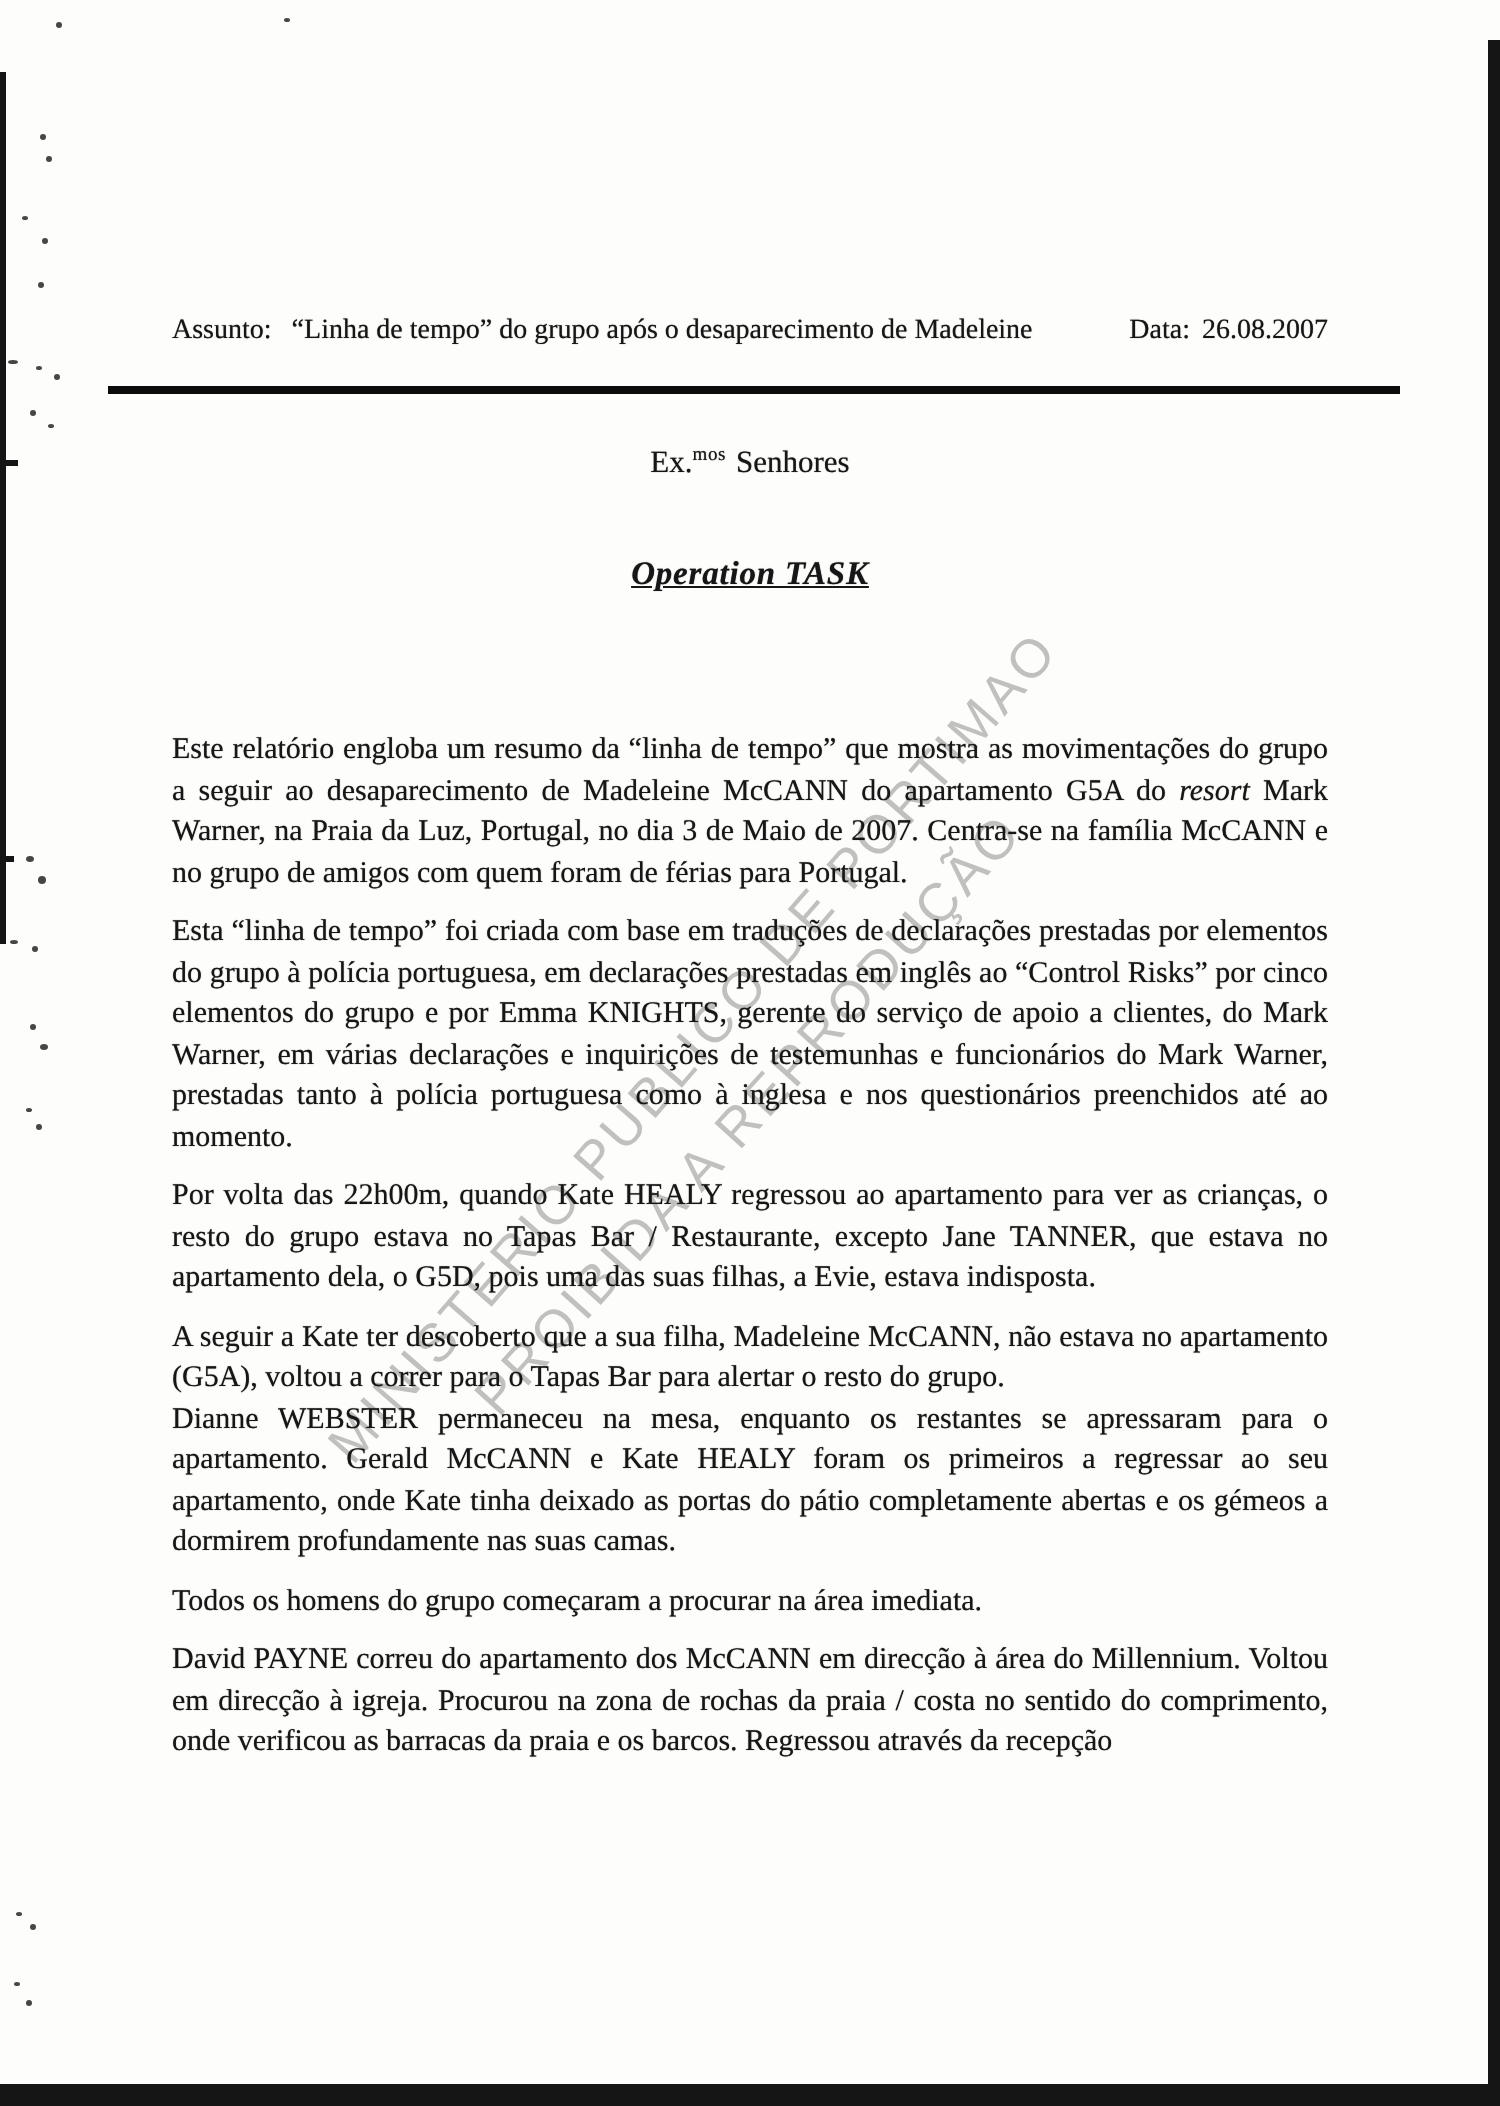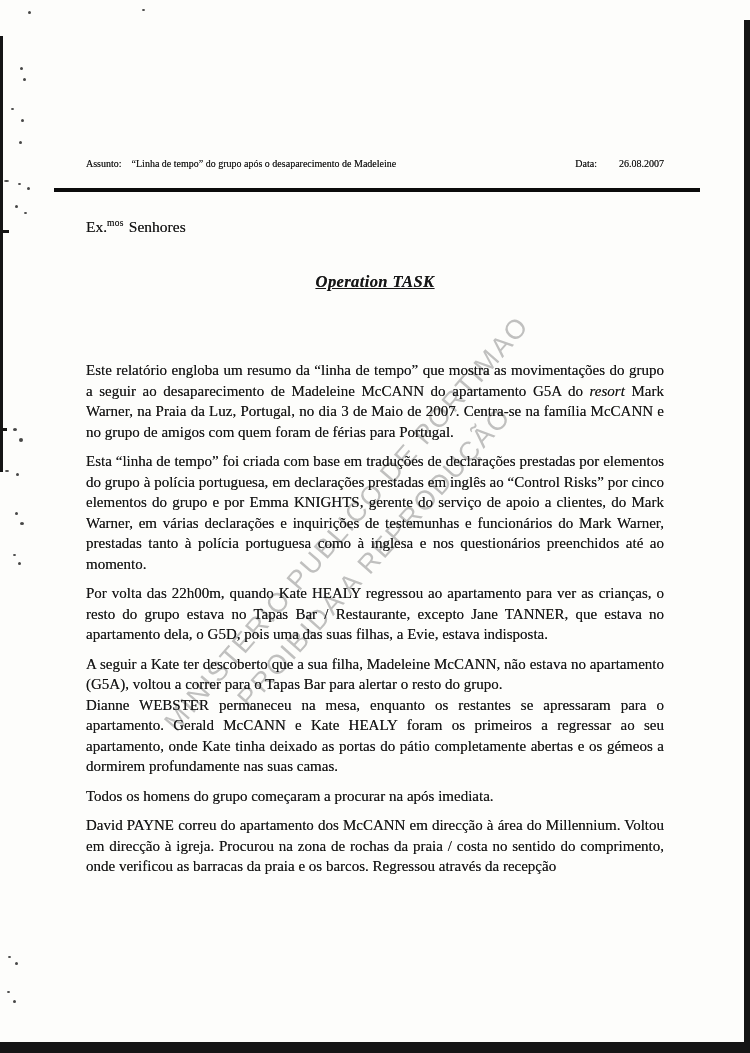--- a/index.html
+++ b/index.html
@@ -24,26 +24,26 @@
     color:var(--wm); opacity:.55; mix-blend-mode:multiply;
     transform-origin:0 50%; letter-spacing:2px; font-size:27px;
   }
   .wm1 { left:170px; top:712px; transform:rotate(-49deg); }
   .wm2 { left:243px; top:688px; transform:rotate(-48deg); }
   
   .content {
     position:absolute; left:86px; top:158px; width:578px;
     text-shadow:0 0 0.5px rgba(10,10,10,.65);
   }
-  .header-row { display:flex; justify-content:space-between; align-items:baseline; font-size:10px; }
+  .header-row { display:flex; justify-content:space-between; align-items:baseline; font-size:14px; }
   .subject .lbl { margin-right:10px; }
   .date { white-space:nowrap; margin-left:12px; }
-  .date .lbl { margin-right:22px;font-family:Liberation Serif, serif; }
+  .date .lbl { margin-right:6px;font-family:Liberation Serif, serif; }
   .rule { width:646px; margin:19px 0 0 -32px; height:4px; background:#0c0c0c; }
-  .salutation { margin:26px 0 0; font-size:15.5px; }
+  .salutation { margin:26px 0 0; font-size:15.5px;text-align:center; }
   .salutation sup { font-size:9.5px; letter-spacing:.3px; }
   .salutation .rest { margin-left:5px; }
   .doc-title {
     margin:36px 0 0; text-align:center;
     font-size:16.5px; font-weight:bold; font-style:italic;
     text-decoration:underline; letter-spacing:.4px;
   }
   #paragraphs { margin-top:68px; font-size:15px; line-height:20.5px; text-align:justify; }
   #paragraphs p { margin:0 0 9px 0; }
   #paragraphs em { font-style:italic; }
@@ -103,18 +103,18 @@
 
     <p class="salutation"><span>Ex.</span><sup>mos</sup><span class="rest">Senhores</span></p>
 
     <h1 class="doc-title">Operation TASK</h1>
 
     <div id="paragraphs">
         <p><span>Este relatório engloba um resumo da “linha de tempo” que mostra as movimentações do grupo a seguir ao desaparecimento de Madeleine McCANN do apartamento G5A do </span><em>resort</em><span> Mark Warner, na Praia da Luz, Portugal, no dia 3 de Maio de 2007. Centra-se na família McCANN e no grupo de amigos com quem foram de férias para Portugal.</span></p>
         <p><span>Esta “linha de tempo” foi criada com base em traduções de declarações prestadas por elementos do grupo à polícia portuguesa, em declarações prestadas em inglês ao “Control Risks” por cinco elementos do grupo e por Emma KNIGHTS, gerente do serviço de apoio a clientes, do Mark Warner, em várias declarações e inquirições de testemunhas e funcionários do Mark Warner, prestadas tanto à polícia portuguesa como à inglesa e nos questionários preenchidos até ao momento.</span></p>
         <p><span>Por volta das 22h00m, quando Kate HEALY regressou ao apartamento para ver as crianças, o resto do grupo estava no Tapas Bar / Restaurante, excepto Jane TANNER, que estava no apartamento dela, o G5D, pois uma das suas filhas, a Evie, estava indisposta.</span></p>
         <p><span>A seguir a Kate ter descoberto que a sua filha, Madeleine McCANN, não estava no apartamento (G5A), voltou a correr para o Tapas Bar para alertar o resto do grupo.</span><br><span>Dianne WEBSTER permaneceu na mesa, enquanto os restantes se apressaram para o apartamento. Gerald McCANN e Kate HEALY foram os primeiros a regressar ao seu apartamento, onde Kate tinha deixado as portas do pátio completamente abertas e os gémeos a dormirem profundamente nas suas camas.</span></p>
-        <p><span>Todos os homens do grupo começaram a procurar na após imediata.</span></p>
+        <p><span>Todos os homens do grupo começaram a procurar na área imediata.</span></p>
         <p><span>David PAYNE correu do apartamento dos McCANN em direcção à área do Millennium. Voltou em direcção à igreja. Procurou na zona de rochas da praia / costa no sentido do comprimento, onde verificou as barracas da praia e os barcos. Regressou através da recepção</span></p>
       </div>
 
   </div>
 </div>
 
 </body></html>

